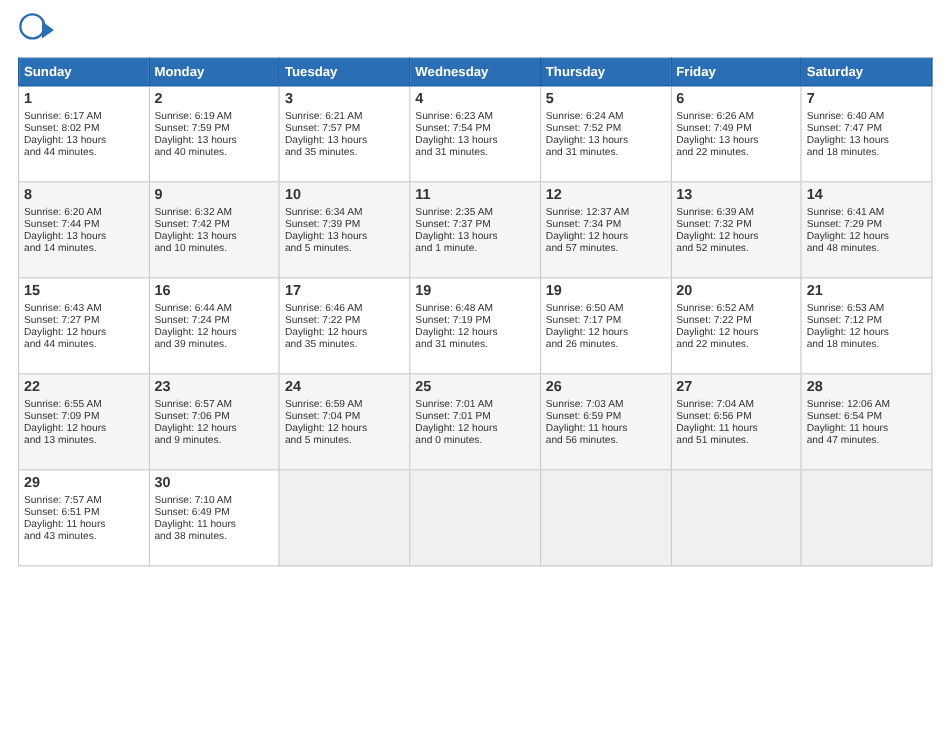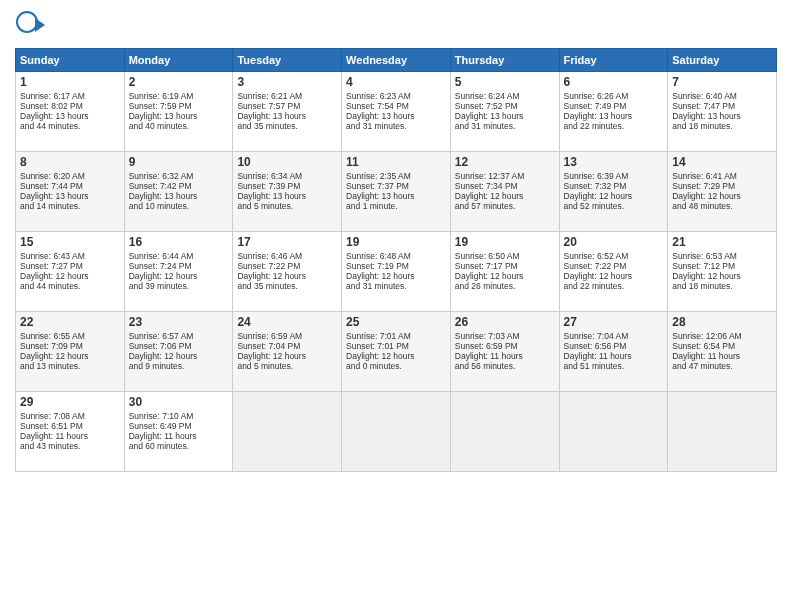--- a/index.html
+++ b/index.html
@@ -327,31 +327,31 @@
             <span class="day-num">28</span>
             <div>Sunrise: 12:06 AM</div>
             <div>Sunset: 6:54 PM</div>
             <div>Daylight: 11 hours</div>
             <div>and 47 minutes.</div>
           </td>
         </tr>
         <tr>
           <td>
             <span class="day-num">29</span>
-            <div>Sunrise: 7:08 AM</div>
+            <div>Sunrise: 7:57 AM</div>
             <div>Sunset: 6:51 PM</div>
             <div>Daylight: 11 hours</div>
             <div>and 43 minutes.</div>
           </td>
           <td>
             <span class="day-num">30</span>
             <div>Sunrise: 7:10 AM</div>
             <div>Sunset: 6:49 PM</div>
             <div>Daylight: 11 hours</div>
-            <div>and 60 minutes.</div>
+            <div>and 38 minutes.</div>
           </td>
           <td class="cell-empty"></td>
           <td class="cell-empty"></td>
           <td class="cell-empty"></td>
           <td class="cell-empty"></td>
           <td class="cell-empty"></td>
         </tr>
       </tbody>
   </table>
 </div>

